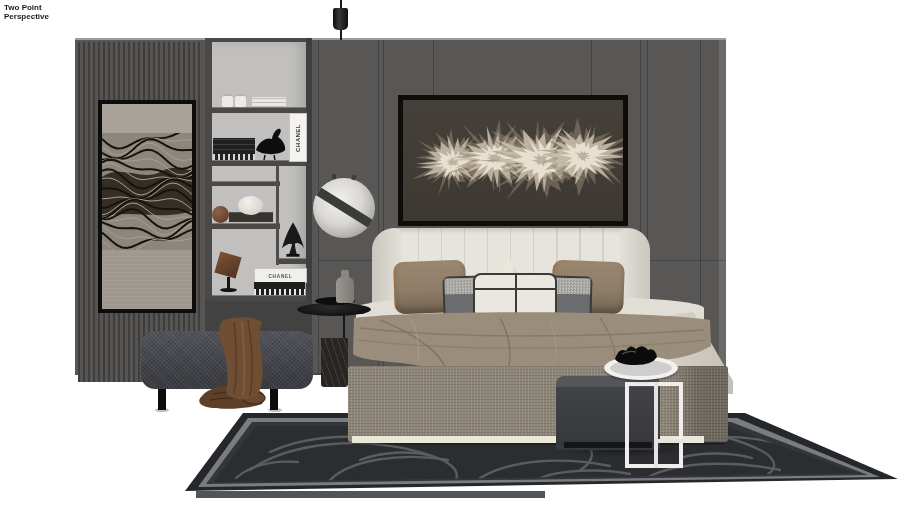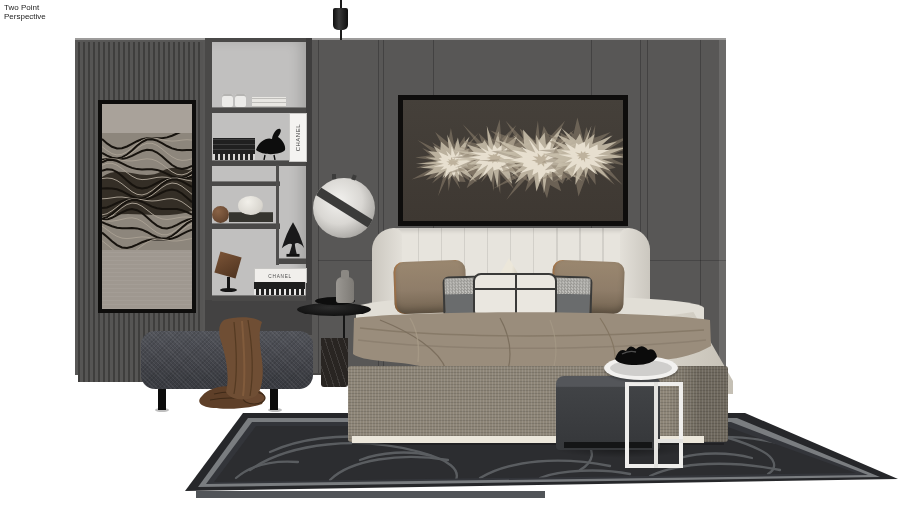--- a/index.html
+++ b/index.html
@@ -1,18 +1,18 @@
 <!DOCTYPE html>
 <html style="--floor: #ffffff; --wall: #585756; --wall-edge: #6b6a69; --rib-dark: #3f3e3d; --rib-light: #565554; --shelf-back: #c1c0bf; --shelf-frame: #4a4948; --art-frame: #0e0d0c; --art-bg: #3e3832; --art-petal-outer: #8e8270; --art-petal-mid: #c9bfab; --art-petal-core: #e9e2d2; --headboard: #e7e4dd; --pillow-brown: #8f7d69; --pillow-gray: #6a6c6d; --pillow-check: #b7b6b2; --lumbar: #eae7e0; --piping: #3a3a39; --sheet: #e1ded6; --blanket: #9a8d7c; --base: #8d8577; --base-trim: #ece7db; --bench: #474950; --throw: #6f4e34; --marble: #292522; --rug-field: #2c2d30; --rug-border: #7a7d80; --rug-edge: #26272a; --rug-pattern: #5d6064; --pouf: #414346; --white-table: #efeeec; --globe: #d9d7d3; --label: #1c1c1c;"><head>
 <meta charset="utf-8">
 <style>
   html,body{margin:0;padding:0;background:#fff;}
   .canvas{position:relative;width:910px;height:504px;overflow:hidden;
     background:var(--floor,#ffffff);
-    font-family:"Liberation Sans","DejaVu Sans",sans-serif;}
+    font-family:"Liberation Sans","DejaVu Sans",sans-serif;font-weight:bold;}
   .abs{position:absolute;}
 
   
   .cam-label{left:4px;top:3px;font-size:8px;line-height:9px;color:var(--label,#1c1c1c);z-index:50;}
 
   
   .wall{left:75px;top:38px;width:651px;height:337px;background:var(--wall,#585756);z-index:1;}
   .wall-top{left:75px;top:38px;width:651px;height:2px;background:#9d9c9b;z-index:2;}
   .wall-right-edge{left:719px;top:40px;width:7px;height:332px;background:var(--wall-edge,#6b6a69);z-index:2;}
   .seam-v{top:40px;width:1px;height:333px;background:rgba(15,15,15,.28);z-index:2;}

